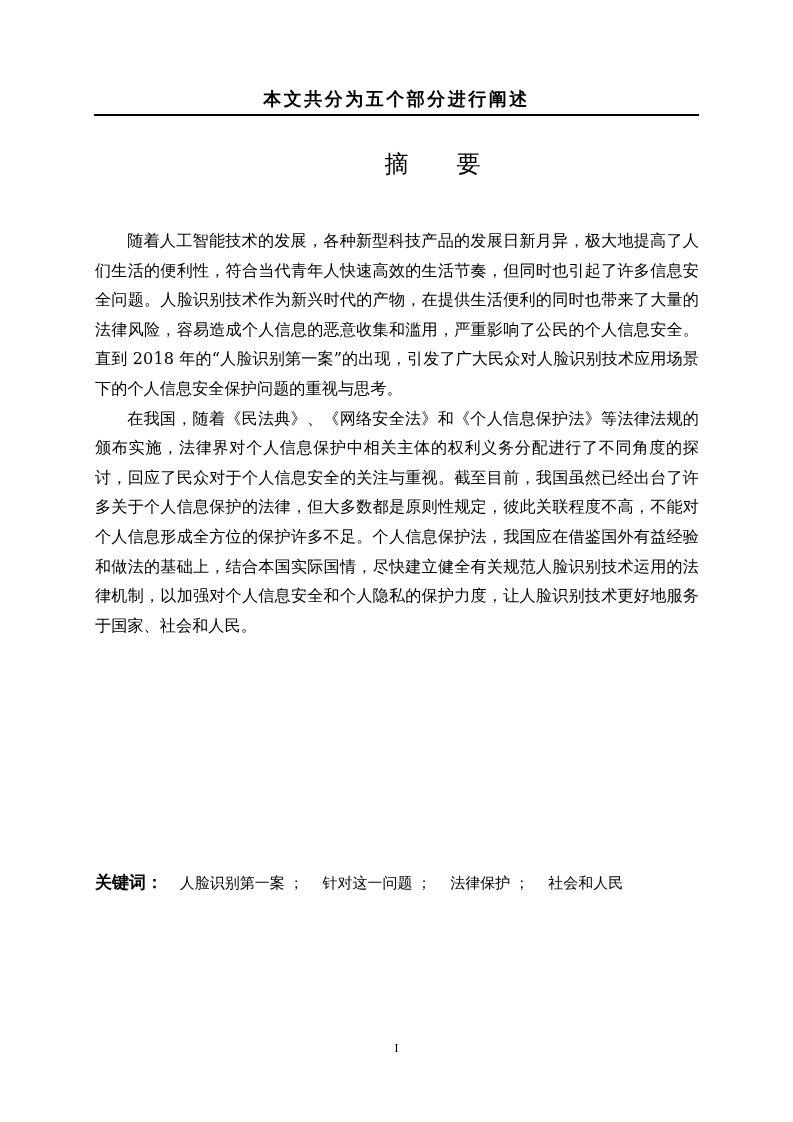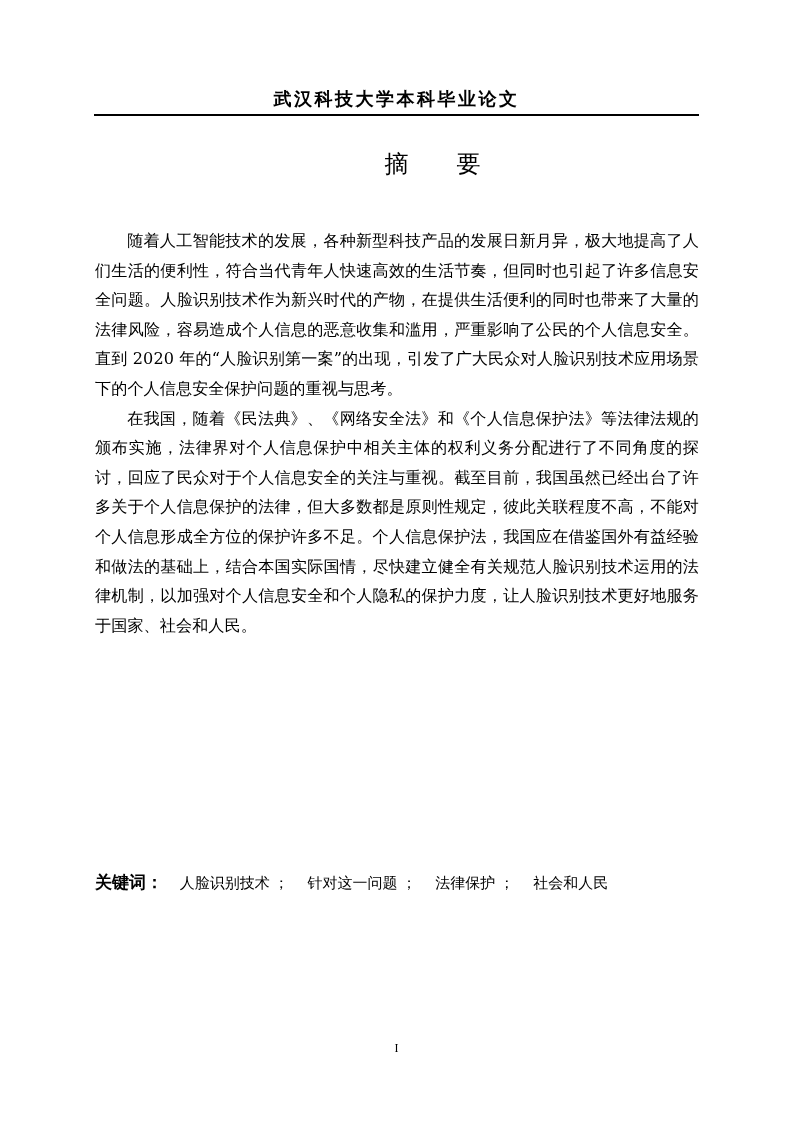--- a/index.html
+++ b/index.html
@@ -88,31 +88,31 @@
       text-align: center;
       font-family: "Liberation Serif", "DejaVu Serif", serif;
       font-size: 12px;
       line-height: 16px;
     }
   </style>
 </head>
 <body>
 
 <div class="page-header">
-  <span class="page-header-text">武汉科技大学本科毕业论文</span>
+  <span class="page-header-text">本文共分为五个部分进行阐述</span>
 </div>
 
 <div class="abstract-title">摘　　要</div>
 
 <div class="abstract-body">
-  <p>随着人工智能技术的发展，各种新型科技产品的发展日新月异，极大地提高了人们生活的便利性，符合当代青年人快速高效的生活节奏，但同时也引起了许多信息安全问题。人脸识别技术作为新兴时代的产物，在提供生活便利的同时也带来了大量的法律风险，容易造成个人信息的恶意收集和滥用，严重影响了公民的个人信息安全。直到 2020 年的“人脸识别第一案”的出现，引发了广大民众对人脸识别技术应用场景下的个人信息安全保护问题的重视与思考。</p>
+  <p>随着人工智能技术的发展，各种新型科技产品的发展日新月异，极大地提高了人们生活的便利性，符合当代青年人快速高效的生活节奏，但同时也引起了许多信息安全问题。人脸识别技术作为新兴时代的产物，在提供生活便利的同时也带来了大量的法律风险，容易造成个人信息的恶意收集和滥用，严重影响了公民的个人信息安全。直到 2018 年的“人脸识别第一案”的出现，引发了广大民众对人脸识别技术应用场景下的个人信息安全保护问题的重视与思考。</p>
   <p>在我国，随着《民法典》、《网络安全法》和《个人信息保护法》等法律法规的颁布实施，法律界对个人信息保护中相关主体的权利义务分配进行了不同角度的探讨，回应了民众对于个人信息安全的关注与重视。截至目前，我国虽然已经出台了许多关于个人信息保护的法律，但大多数都是原则性规定，彼此关联程度不高，不能对个人信息形成全方位的保护许多不足。个人信息保护法，我国应在借鉴国外有益经验和做法的基础上，结合本国实际国情，尽快建立健全有关规范人脸识别技术运用的法律机制，以加强对个人信息安全和个人隐私的保护力度，让人脸识别技术更好地服务于国家、社会和人民。</p>
 </div>
 
 <div class="keywords">
   <span class="keywords-label">关键词：</span>
-  <span class="keyword">人脸识别技术</span><span class="keyword-sep">；</span>
+  <span class="keyword">人脸识别第一案</span><span class="keyword-sep">；</span>
   <span class="keyword">针对这一问题</span><span class="keyword-sep">；</span>
   <span class="keyword">法律保护</span><span class="keyword-sep">；</span>
   <span class="keyword">社会和人民</span>
 </div>
 
 <div class="page-number">I</div>
 
 </body></html>

